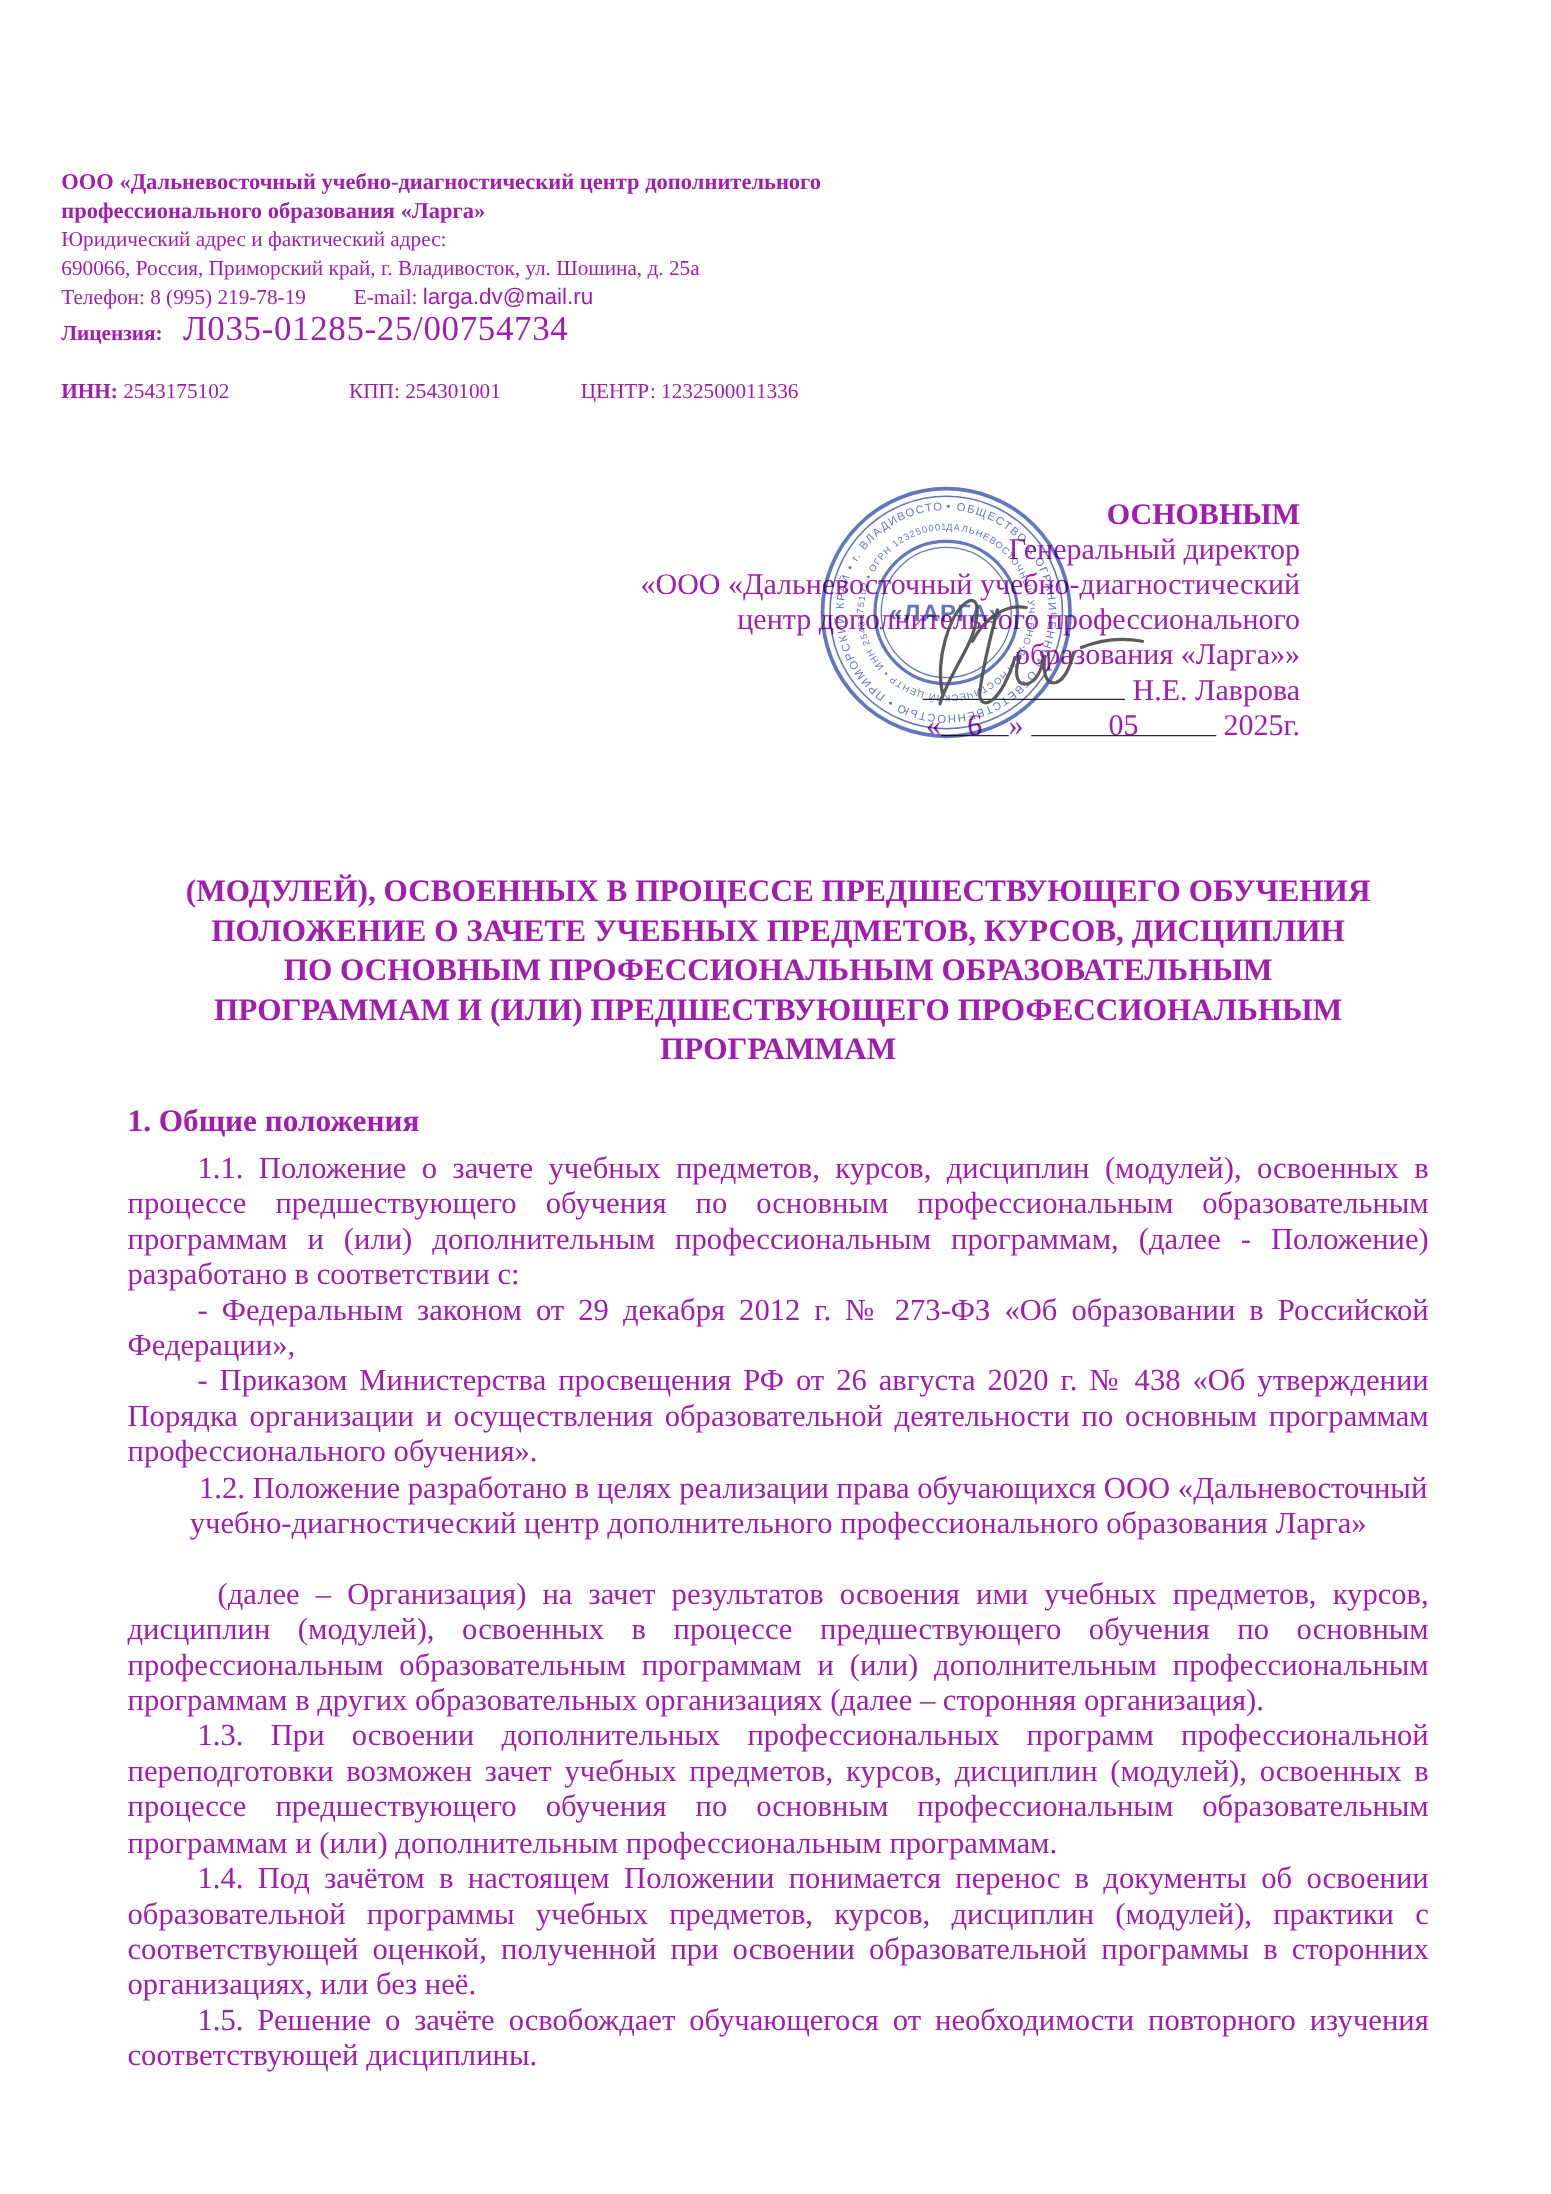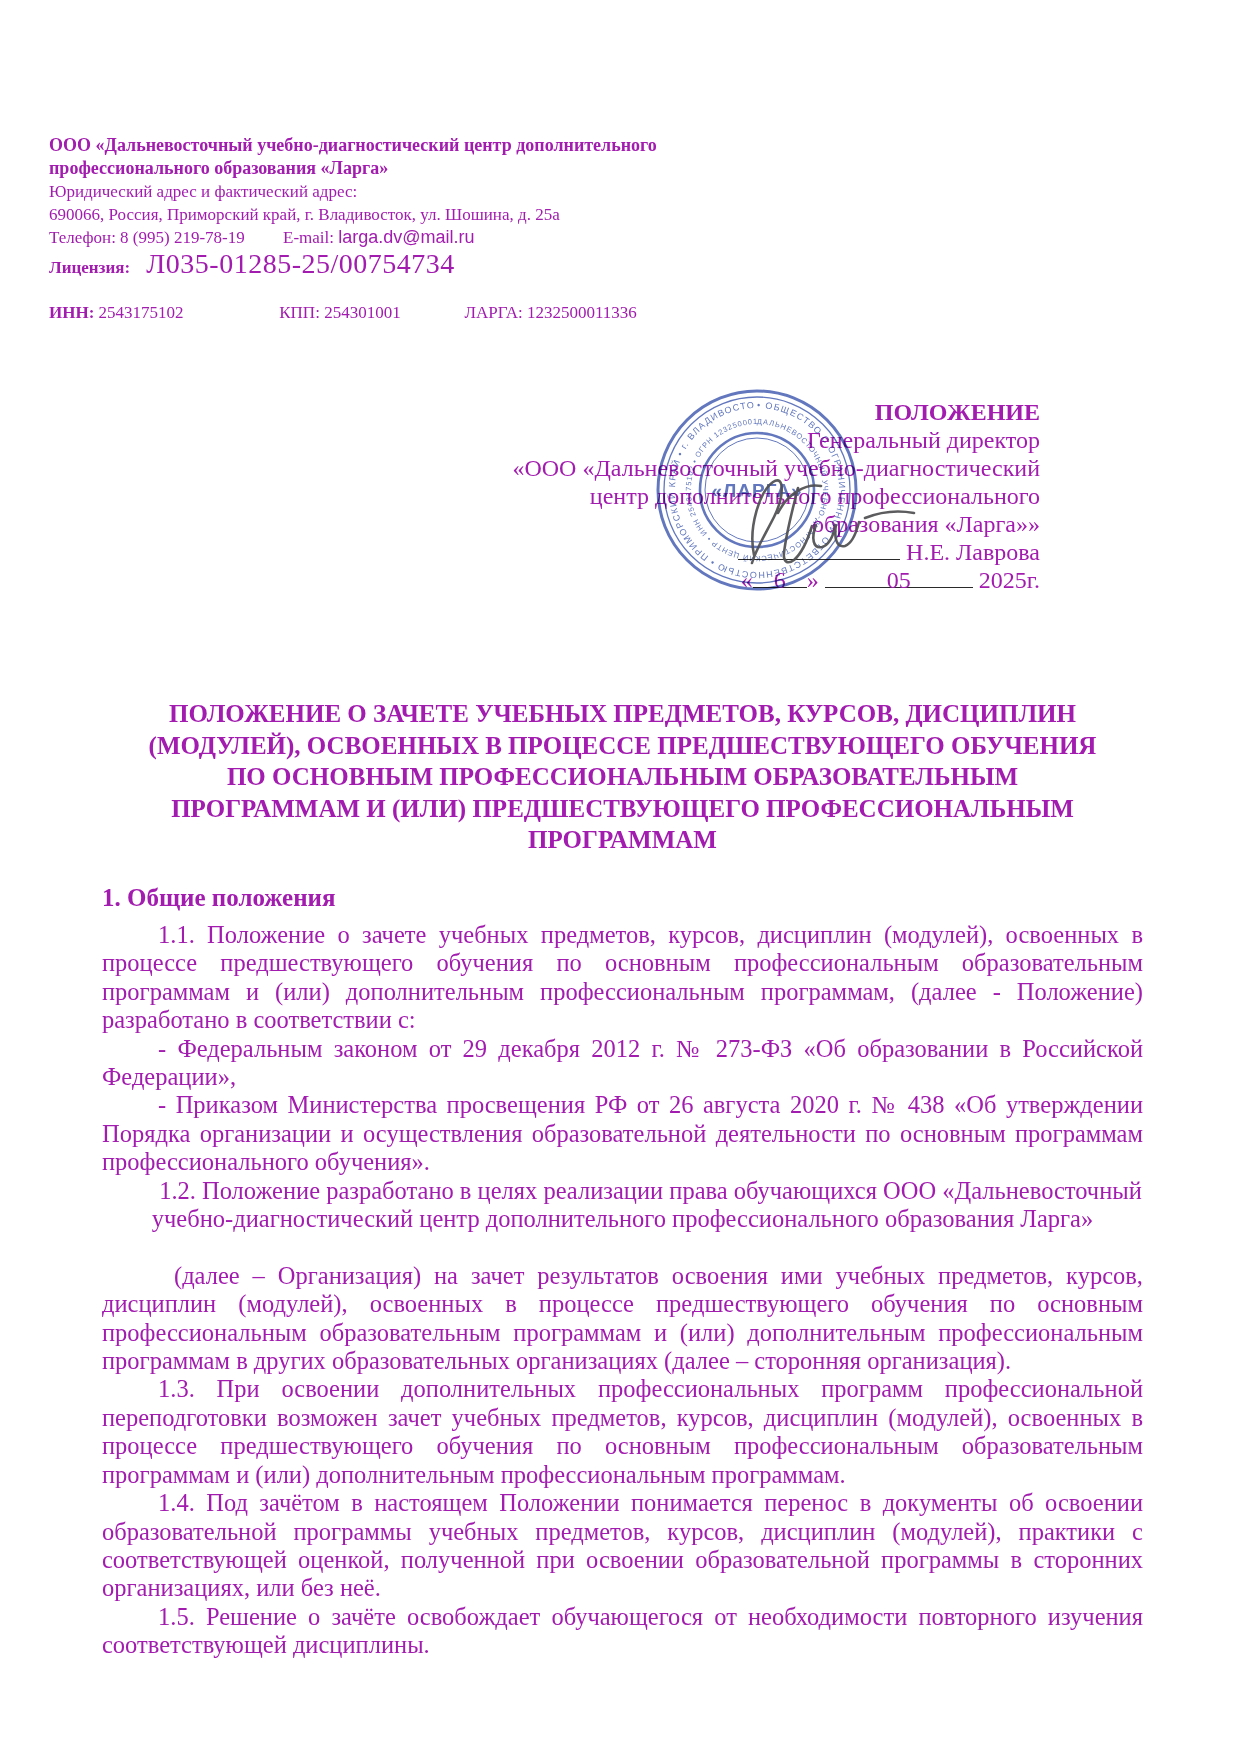--- a/index.html
+++ b/index.html
@@ -97,25 +97,25 @@
     </div>
     <div class="hline license-line">
       <span class="license-label">Лицензия:</span>
       <span class="license-number">Л035-01285-25/00754734</span>
     </div>
   </div>
 
   <div class="registry">
     <span class="cell cell-inn"><span class="lbl-b">ИНН:</span> <span>2543175102</span></span>
     <span class="cell cell-kpp"><span>КПП:</span> <span>254301001</span></span>
-    <span class="cell"><span>ЛАРГА:</span> <span>1232500011336</span></span>
+    <span class="cell"><span>ЦЕНТР:</span> <span>1232500011336</span></span>
   </div>
 
   <div class="approval">
-    <div class="approve-word">ПОЛОЖЕНИЕ</div>
+    <div class="approve-word">ОСНОВНЫМ</div>
     <div>Генеральный директор</div>
     <div>«ООО «Дальневосточный учебно-диагностический</div>
     <div>центр дополнительного профессионального</div>
     <div>образования «Ларга»»</div>
     <div class="sig-row">
       <span class="sigline"></span>
       <span>Н.Е. Лаврова</span>
     </div>
     <div class="date-row">
       <span>«</span><span class="ufill u-day">6</span><span>»</span>
@@ -145,22 +145,22 @@
   <svg class="signature-svg" viewBox="0 0 200 120" aria-hidden="true">
     <g fill="none" stroke="#4f4f52" stroke-width="2.6" stroke-linecap="round" opacity="0.92">
       <path d="M 26,100 C 20,72 32,36 45,27 C 57,19 56,42 46,62 C 38,78 28,94 24,108"></path>
       <path d="M 50,58 C 60,38 78,28 93,31 M 70,33 C 65,52 58,80 56,98 C 55,106 59,110 66,105 C 74,98 80,84 84,71"></path>
       <path d="M 88,70 C 83,83 85,94 94,92 C 102,90 106,78 108,69 C 106,82 108,93 117,91 C 125,88 129,75 131,67"></path>
       <path d="M 137,63 C 152,57 170,55 186,58"></path>
     </g>
   </svg>
 
   <div class="doc-title">
+    <div>(МОДУЛЕЙ), ОСВОЕННЫХ В ПРОЦЕССЕ ПРЕДШЕСТВУЮЩЕГО ОБУЧЕНИЯ</div>
     <div>ПОЛОЖЕНИЕ О ЗАЧЕТЕ УЧЕБНЫХ ПРЕДМЕТОВ, КУРСОВ, ДИСЦИПЛИН</div>
-    <div>(МОДУЛЕЙ), ОСВОЕННЫХ В ПРОЦЕССЕ ПРЕДШЕСТВУЮЩЕГО ОБУЧЕНИЯ</div>
     <div>ПО ОСНОВНЫМ ПРОФЕССИОНАЛЬНЫМ ОБРАЗОВАТЕЛЬНЫМ</div>
     <div>ПРОГРАММАМ И (ИЛИ) ПРЕДШЕСТВУЮЩЕГО ПРОФЕССИОНАЛЬНЫМ</div>
     <div>ПРОГРАММАМ</div>
   </div>
 
   <div class="section-heading">1. Общие положения</div>
 
   <div class="body-text">
     <p>1.1. Положение о зачете учебных предметов, курсов, дисциплин (модулей), освоенных в процессе предшествующего обучения по основным профессиональным образовательным программам и (или) дополнительным профессиональным программам, (далее - Положение) разработано в соответствии с:</p>
     <p>- Федеральным законом от 29 декабря 2012 г. № 273-ФЗ «Об образовании в Российской Федерации»,</p>

